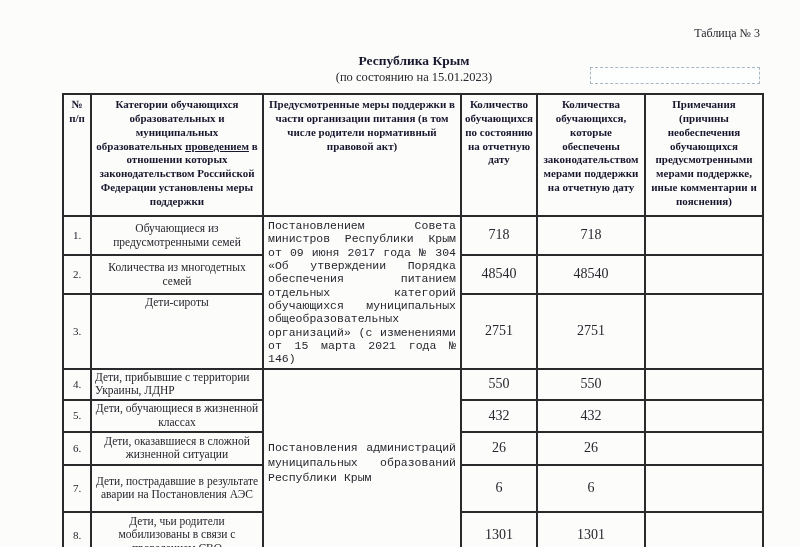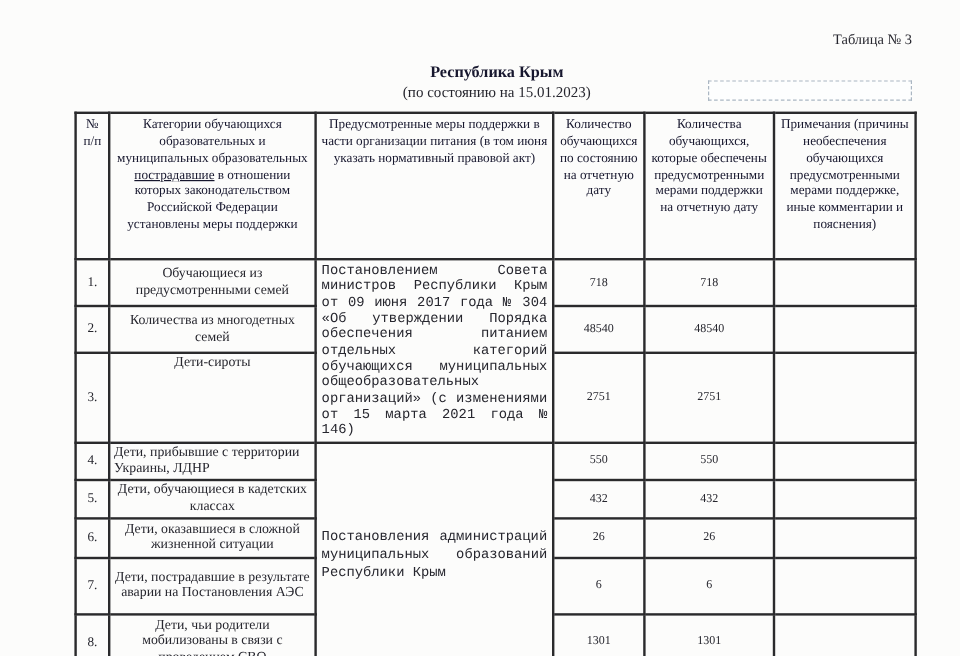--- a/index.html
+++ b/index.html
@@ -49,21 +49,21 @@
     position:absolute;left:62px;top:93px;
     width:700px;
     border-collapse:collapse;table-layout:fixed;
     background:transparent;
   }
   .report th,.report td{
     border:2px solid var(--border);
     overflow:hidden;
   }
   .report th{
-    font-size:11px;font-weight:normal;line-height:1.26;
+    font-size:11px;font-weight:bold;line-height:1.26;
     text-align:center;vertical-align:top;
     padding:3px 2px 2px 2px;
     color:var(--header-text);
     overflow-wrap:break-word;
   }
   .report td{
     font-size:11.5px;line-height:1.2;
     vertical-align:middle;
     padding:1px 3px;
     color:var(--body-text);
@@ -81,21 +81,21 @@
   td.cat{text-align:center;}
   td.cat.top{vertical-align:top;}
   td.cat.left{text-align:left;margin-left:28px;}
   td.measures{
     text-align:justify;vertical-align:top;
     font-size:11.5px;line-height:1.16;
     padding:2px 4px;
     font-family:Liberation Mono, monospace;
   }
   td.measures.mid{vertical-align:middle;line-height:1.3;}
-  td.val{text-align:center;font-size:10px;}
+  td.val{text-align:center;font-size:14px;}
   td.notes{background:transparent;}
   .u{text-decoration:underline;}
 </style>
 </head>
 <body>
 
 <div class="page">
 
   <div class="corner-label">Таблица № 3</div>
 
@@ -111,24 +111,24 @@
       <col style="width:28px">
         <col style="width:172px">
         <col style="width:198px">
       <col style="width:76px">
         <col style="width:108px">
         <col style="width:118px">
     </colgroup>
     <tbody>
       <tr class="head">
         <th>№ п/п</th>
-        <th><span>Категории обучающихся образовательных и муниципальных образовательных </span><span class="u">пострадавшие</span><span> в отношении которых законодательством Российской Федерации установлены меры поддержки</span></th>
-        <th>Предусмотренные меры поддержки в части организации питания (в том июня указать нормативный правовой акт)</th>
+        <th><span>Категории обучающихся образовательных и муниципальных образовательных </span><span class="u">проведением</span><span> в отношении которых законодательством Российской Федерации установлены меры поддержки</span></th>
+        <th>Предусмотренные меры поддержки в части организации питания (в том числе родители нормативный правовой акт)</th>
         <th>Количество обучающихся по состоянию на отчетную дату</th>
-        <th>Количества обучающихся, которые обеспечены предусмотренными мерами поддержки на отчетную дату</th>
+        <th>Количества обучающихся, которые обеспечены законодательством мерами поддержки на отчетную дату</th>
         <th>Примечания (причины необеспечения обучающихся предусмотренными мерами поддержке, иные комментарии и пояснения)</th>
       </tr>
 
       <tr class="r1">
         <td class="num">1.</td>
         <td class="cat">Обучающиеся из предусмотренными семей</td>
         <td class="measures" rowspan="3">Постановлением Совета министров Республики Крым от 09 июня 2017 года № 304 «Об утверждении Порядка обеспечения питанием отдельных категорий обучающихся муниципальных общеобразовательных организаций» (с изменениями от 15 марта 2021 года № 146)</td>
         <td class="val">718</td>
         <td class="val">718</td>
         <td class="notes"></td>
@@ -154,21 +154,21 @@
         <td class="num">4.</td>
         <td class="cat left">Дети, прибывшие с территории Украины, ЛДНР</td>
         <td class="measures mid" rowspan="5">Постановления администраций муниципальных образований Республики Крым</td>
         <td class="val">550</td>
         <td class="val">550</td>
         <td class="notes"></td>
       </tr>
 
       <tr class="r5">
         <td class="num">5.</td>
-        <td class="cat">Дети, обучающиеся в кадетских классах</td>
+        <td class="cat">Дети, обучающиеся в жизненной классах</td>
         <td class="val">432</td>
         <td class="val">432</td>
         <td class="notes"></td>
       </tr>
 
       <tr class="r6">
         <td class="num">6.</td>
         <td class="cat">Дети, оказавшиеся в сложной жизненной ситуации</td>
         <td class="val">26</td>
         <td class="val">26</td>

